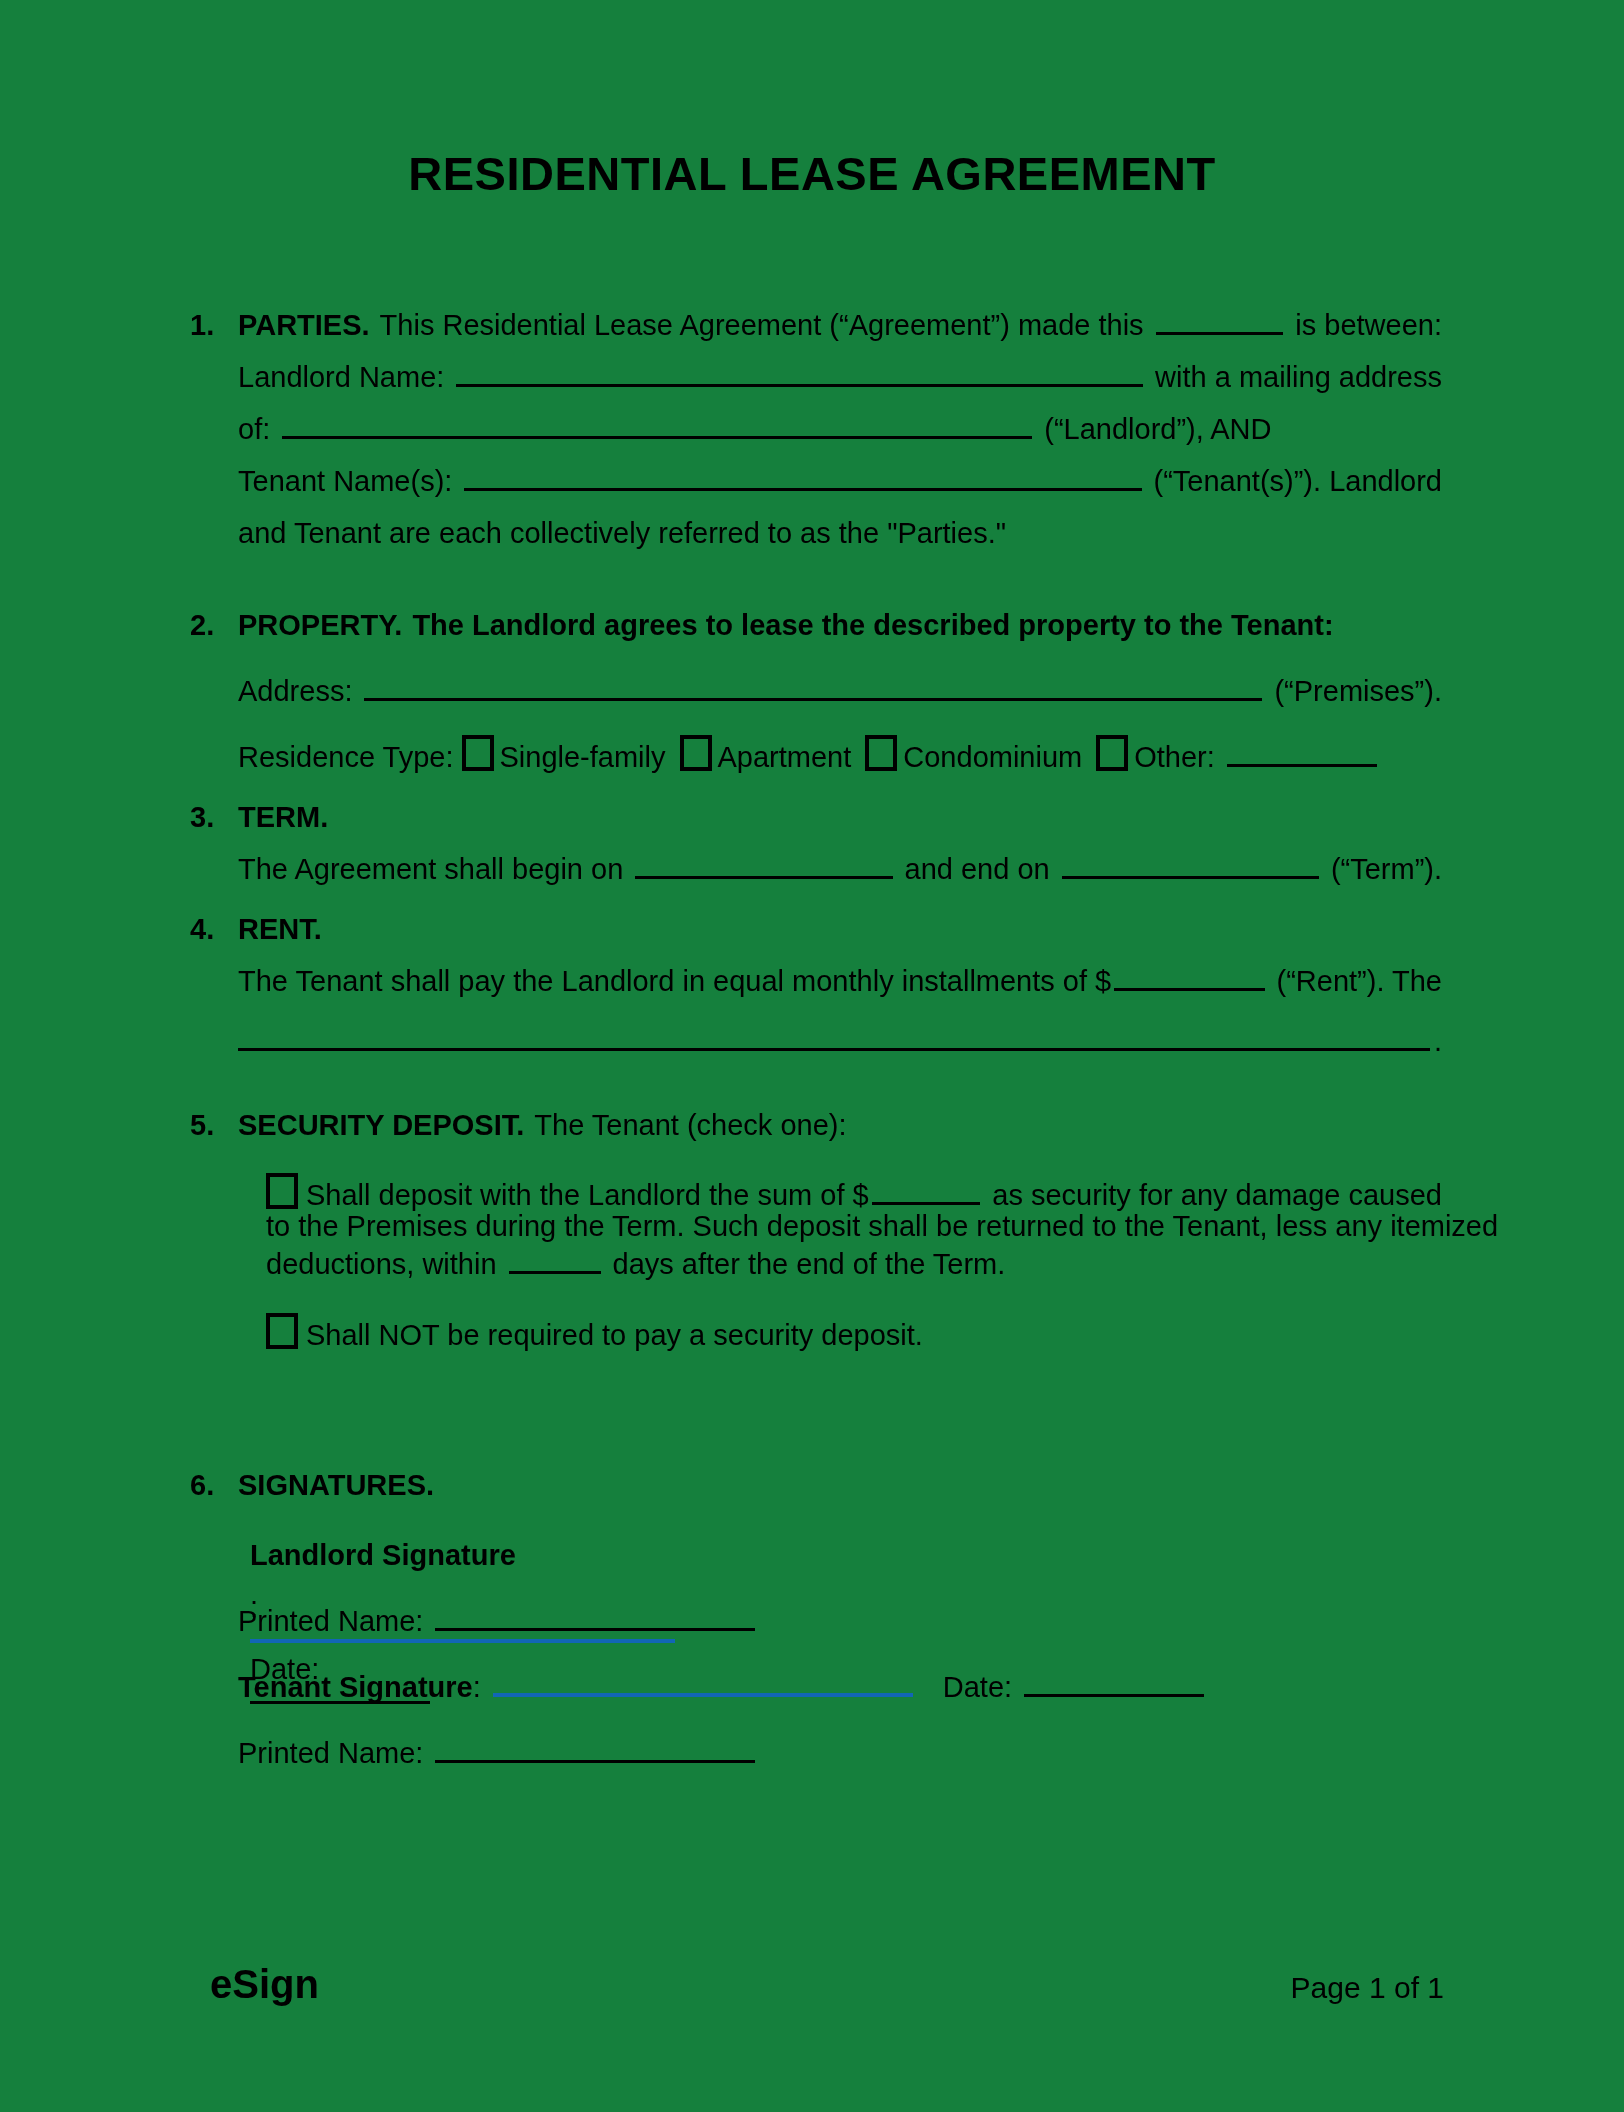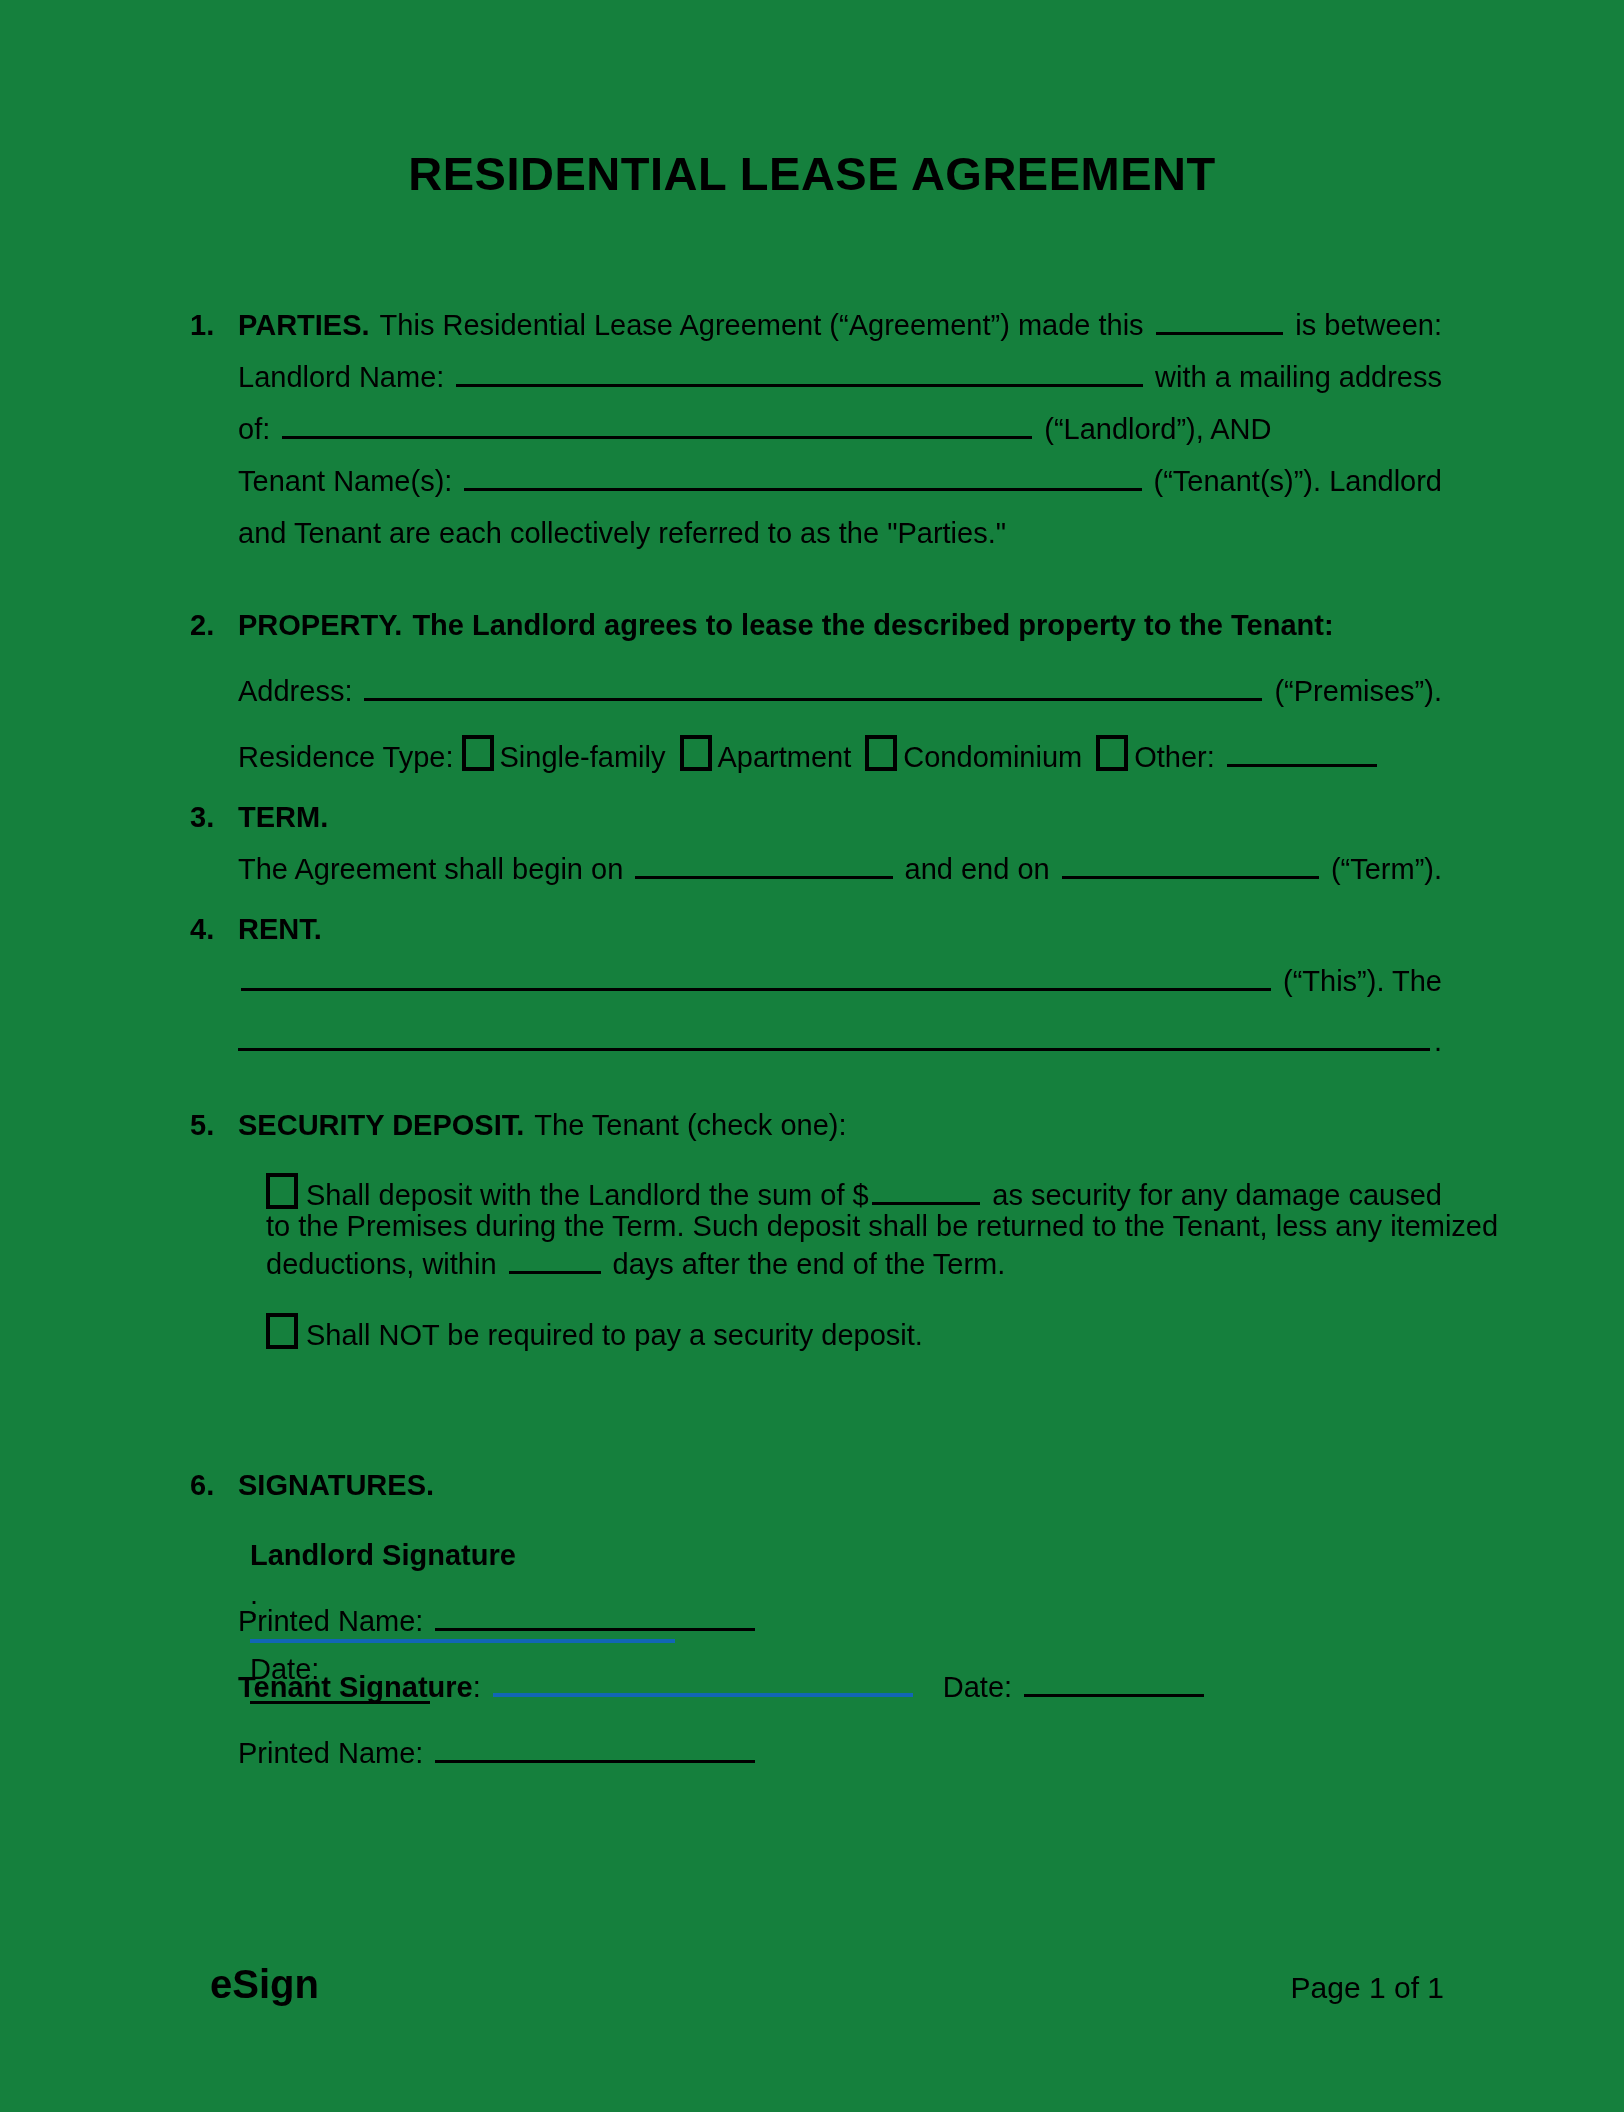--- a/index.html
+++ b/index.html
@@ -132,22 +132,23 @@
       </div>
     </div>
 
     <div class="sec" style="margin-top:8px;">
       <div class="num">4.</div>
       <div class="body">
         <div class="line">
           <span class="b">RENT.</span>
         </div>
         <div class="line">
+          <span>The Tenant shall pay the Landlord in equal monthly installments of $</span>
           <span class="blank fill money"></span>
-          <span>(“This”). The</span>
+          <span>(“Rent”). The</span>
         </div>
         <div class="line" style="margin-top:8px;">
           <span class="blank fill noright" style="margin-left:0;"></span>
           <span>.</span>
         </div>
       </div>
     </div>
 
     <div class="sec" style="margin-top:32px;">
       <div class="num">5.</div>

